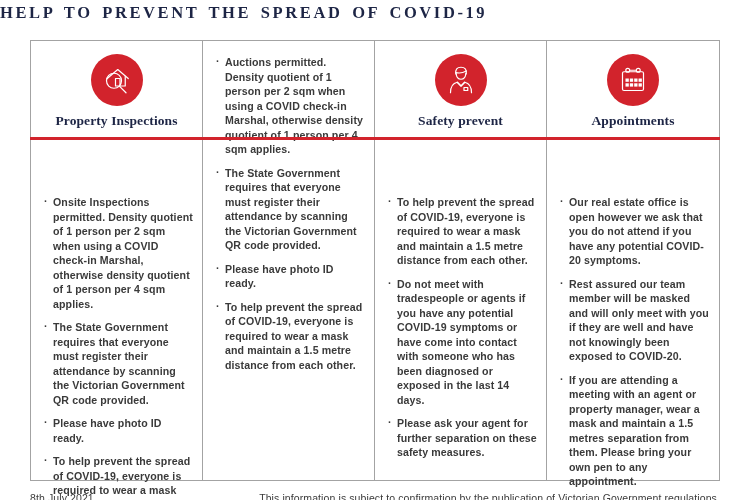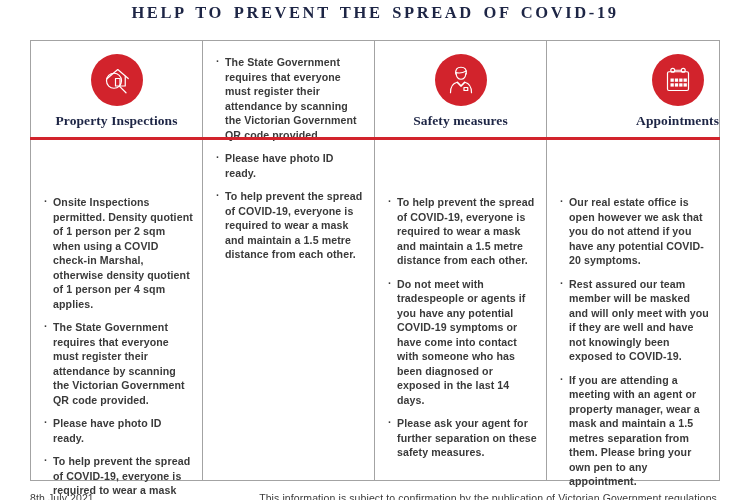--- a/index.html
+++ b/index.html
@@ -1,21 +1,20 @@
 <!DOCTYPE html>
 <html style="--red: #d2232c; --navy: #1d2545;"><head>
 <meta charset="utf-8">
 <style>
   * { margin: 0; padding: 0; box-sizing: border-box; }
   html, body { width: 750px; height: 500px; overflow: hidden; background: #ffffff; }
   body { position: relative; font-family: "Liberation Sans", sans-serif; color: #3a3a3a; }
 
   .page-title {
     position: absolute; top: 3px; left: 0; width: 750px;
-    text-align: center;
     font-family: "Liberation Serif", "DejaVu Serif", serif;
     font-size: 16.5px; font-weight: 700;
     letter-spacing: 2.6px; word-spacing: 3px;
     color: var(--navy, #1d2545);
   }
 
   .info-table {
     position: absolute; left: 30px; top: 40px;
     width: 690px; height: 441px;
     border: 1px solid #a3a3a3;
@@ -25,21 +24,21 @@
     position: absolute; left: -1px; top: 96px;
     width: calc(100% + 2px); height: 3px;
     background: var(--red, #d2232c);
     z-index: 2;
   }
   .col {
     width: 25%; height: 100%;
     border-right: 1px solid #a3a3a3;
     display: flex; flex-direction: column; gap: 44px;
   }
-  .col:last-child { border-right: none; align-items: flex-end; }
+  .col:last-child { border-right: none; }
 
   .col-header {
     height: 96px; flex: 0 0 auto;
     display: flex; flex-direction: column; align-items: center;
     padding-top: 13px;
   }
   .icon-circle {
     width: 52px; height: 52px; border-radius: 50%;
     background: var(--red, #d2232c);
     display: flex; align-items: center; justify-content: center;
@@ -105,39 +104,40 @@
     <ul class="bullets">
       <li>Onsite Inspections permitted. Density quotient of 1 person per 2 sqm when using a COVID check-in Marshal, otherwise density quotient of 1 person per 4 sqm applies.</li>
       <li>The State Government requires that everyone must register their attendance by scanning the Victorian Government  QR code provided.</li>
       <li>Please have photo ID ready.</li>
       <li>To help prevent the spread of COVID-19, everyone is required to wear a mask and maintain a 1.5 metre distance from each other.</li>
     </ul>
   </section>
 
   <section class="col">
     <ul class="bullets">
+      <li>Auctions permitted. Density quotient of 1 person per 2 sqm when using a COVID check-in Marshal, otherwise density quotient of 1 person per 4 sqm applies.</li>
       <li>The State Government requires that everyone must register their attendance by scanning the Victorian Government  QR code provided.</li>
       <li>Please have photo ID ready.</li>
       <li>To help prevent the spread of COVID-19, everyone is required to wear a mask and maintain a 1.5 metre distance from each other.</li>
     </ul>
   </section>
 
   <section class="col">
     <div class="col-header">
       <span class="icon-circle">
         <svg viewBox="0 0 48 48" fill="none" stroke="#ffffff" stroke-width="1.6" stroke-linecap="round" stroke-linejoin="round">
           <path d="M17 16 Q16 7 24 7 Q32 7 31 16"></path>
           <path d="M17 14 Q24 16 31 12"></path>
           <path d="M17.5 15 Q18 23 24 23 Q30 23 30.5 15"></path>
           <path d="M10 41 Q10 29 19 27 L24 32 L29 27 Q38 29 38 41"></path>
           <path d="M19 27 L24 32 L29 27"></path>
           <rect x="28" y="34" width="5" height="4"></rect>
         </svg>
       </span>
-      <h2 class="col-title">Safety measures</h2>
+      <h2 class="col-title">Safety prevent</h2>
     </div>
     <ul class="bullets">
       <li>To help prevent the spread of COVID-19, everyone is required to wear a mask and maintain a 1.5 metre distance from each other.</li>
       <li>Do not meet with tradespeople or agents if you have any potential COVID-19 symptoms or have come into contact with someone who has been diagnosed or exposed in the last 14 days.</li>
       <li>Please ask your agent for further separation on these safety measures.</li>
     </ul>
   </section>
 
   <section class="col">
     <div class="col-header">
@@ -156,21 +156,21 @@
             <rect x="19.8" y="28.4" width="4.4" height="4.4"></rect>
             <rect x="25.6" y="28.4" width="4.4" height="4.4"></rect>
             <rect x="31.4" y="28.4" width="4.4" height="4.4"></rect>
           </g>
         </svg>
       </span>
       <h2 class="col-title">Appointments</h2>
     </div>
     <ul class="bullets">
       <li>Our real estate office is open however we ask that you do not attend if you have any potential COVID-20 symptoms.</li>
-      <li>Rest assured our team member will be masked and will only meet with you if they are well and have not  knowingly been exposed to COVID-19.</li>
+      <li>Rest assured our team member will be masked and will only meet with you if they are well and have not  knowingly been exposed to COVID-20.</li>
       <li>If you are attending a meeting with an agent or property manager, wear a mask and maintain a 1.5 metres separation from them. Please bring your own pen to any appointment.</li>
       <li>We always are available to help you via phone or email.</li>
     </ul>
   </section>
 </div>
 
 <div class="footer">
   <span>8th July 2021</span>
   <span>This information is subject to confirmation by the publication of Victorian Government regulations.</span>
 </div>

